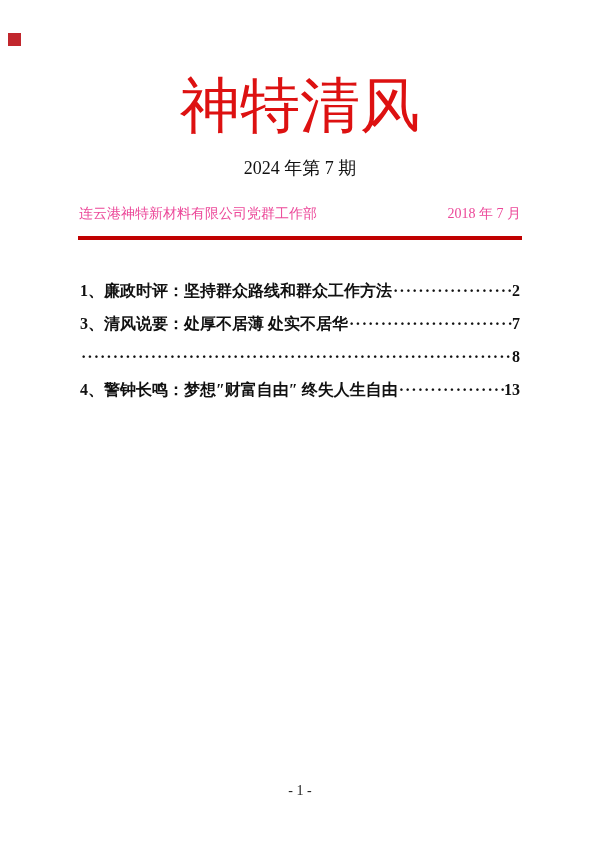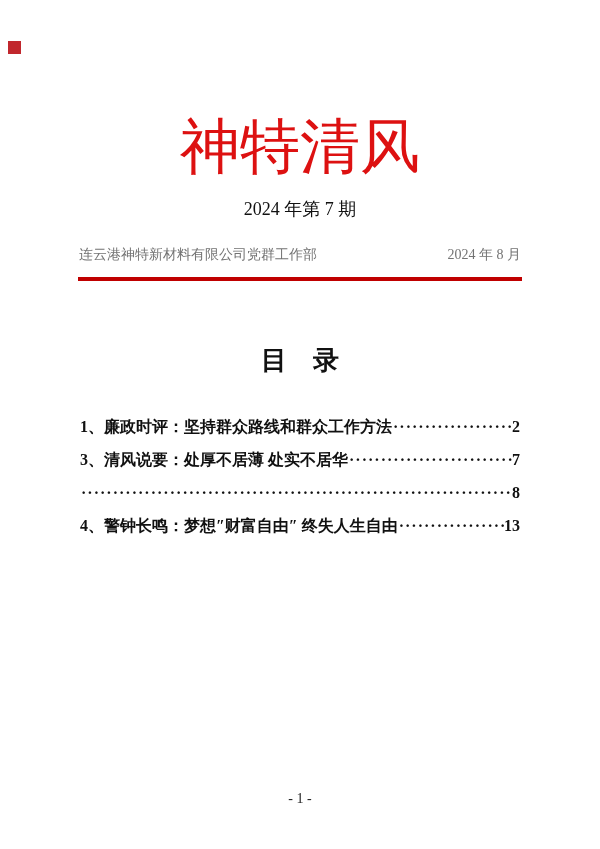--- a/index.html
+++ b/index.html
@@ -22,43 +22,43 @@
   }
   .corner-mark {
     position: absolute;
     left: 8px;
     top: 33px;
     width: 13px;
     height: 13px;
     background: #c1272d;
   }
   .title {
-    margin: 8px;
-    padding-top: 103px;
+    margin: 0;
+    padding-top: 70px;
     text-align: center;
     font-size: 60px;
     line-height: 72px;
     font-weight: 400;
     color: #dd1111;
   }
   .issue {
     margin-top: 15px;
     text-align: center;
     font-size: 18px;
     line-height: 22px;
     color: #111111;
   }
   .pub-row {
     margin: 26px 79px 0 79px;
     display: flex;
     justify-content: space-between;
     align-items: baseline;
     font-size: 14px;
     line-height: 17px;
-    color: #737373;
+    color: #ec4899;
     text-align: center;
   }
   .rule {
     margin: 14px 78px 0 78px;
     height: 4px;
     background: #c00000;
   }
   .toc-heading {
     margin: 64px 0 0 0;
     text-align: center;
@@ -104,26 +104,25 @@
 <div class="page">
 
   <div class="corner-mark"></div>
 
   <h1 class="title">神特清风</h1>
 
   <div class="issue">2024 年第 7 期</div>
 
   <div class="pub-row">
     <span>连云港神特新材料有限公司党群工作部</span>
-    <span>2024 年 8 月</span>
+    <span>2018 年 7 月</span>
   </div>
 
   <div class="rule"></div>
 
-  <h2 class="toc-heading">目　录</h2>
 
   <div class="toc">
     <div class="toc-row">
       <span class="toc-label">1、廉政时评：坚持群众路线和群众工作方法</span>
       <span class="toc-dots">································································································</span>
       <span class="toc-page">2</span>
     </div>
     <div class="toc-row">
       <span class="toc-label">3、清风说要：处厚不居薄 处实不居华</span>
       <span class="toc-dots">································································································</span>

